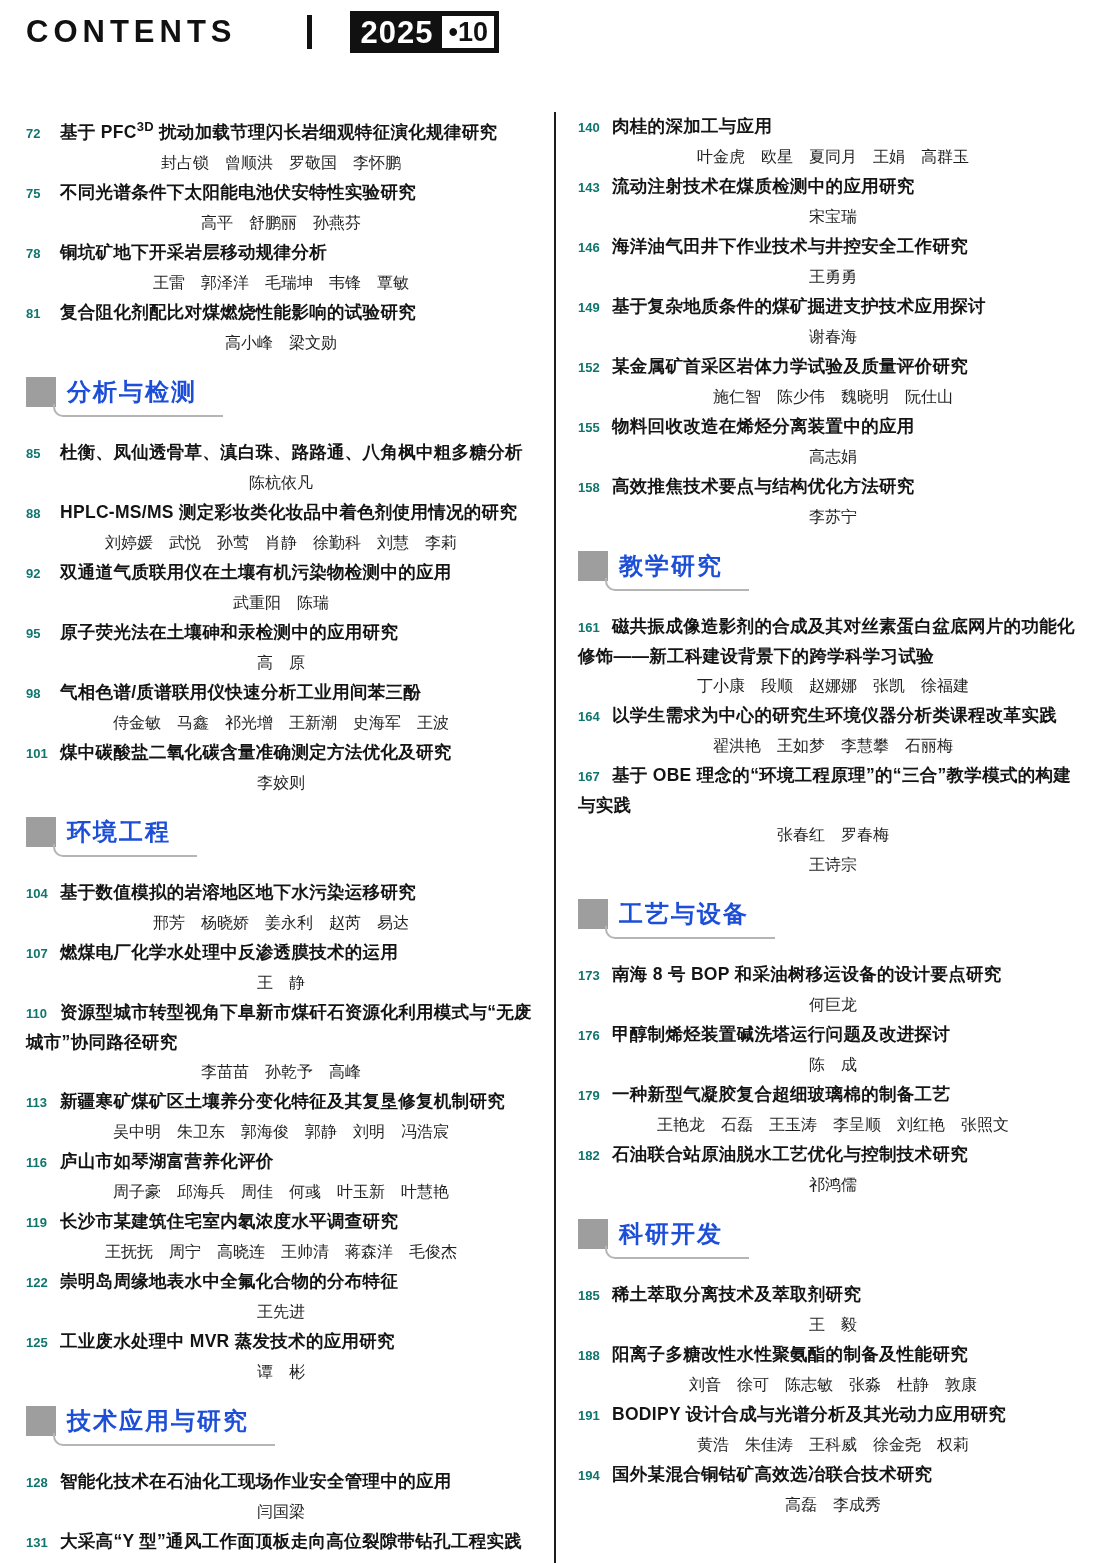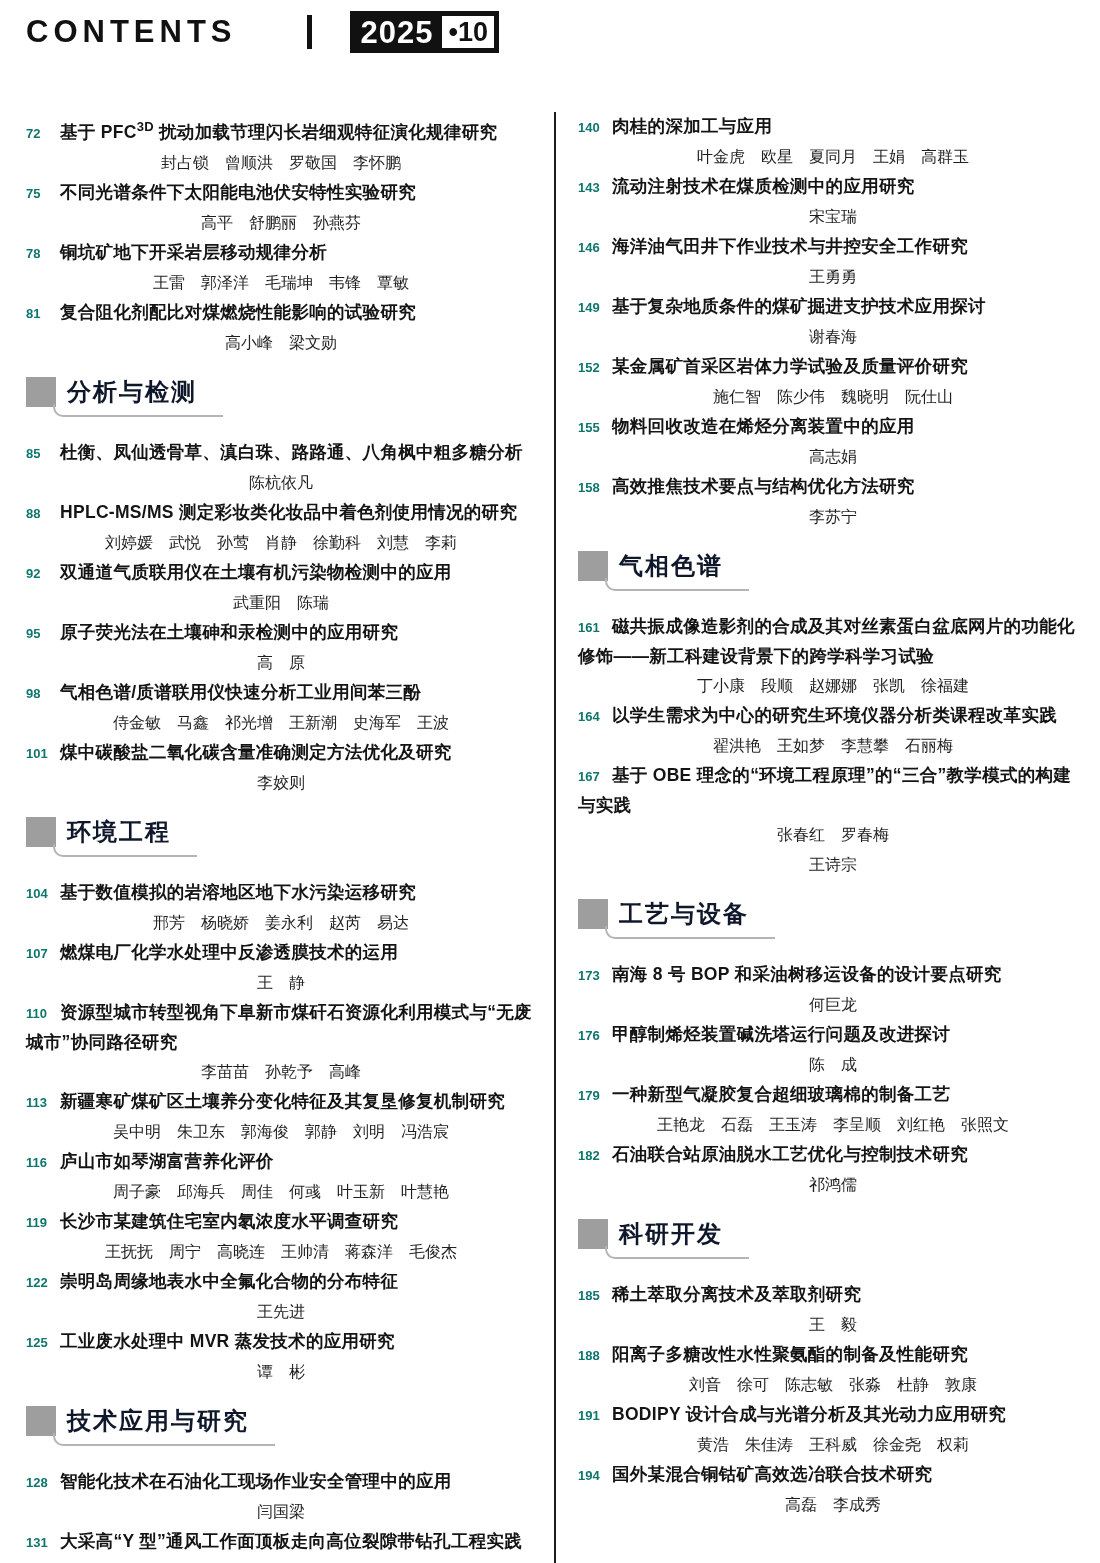--- a/index.html
+++ b/index.html
@@ -53,21 +53,21 @@
     position:relative;display:inline-flex;align-items:center;
     padding:0 26px 9px 0;
   }
   .section:after{
     content:"";position:absolute;left:27px;right:0;bottom:0;height:11px;
     border-bottom:2px solid #b5b5b5;
     border-left:2px solid #b5b5b5;
     border-bottom-left-radius:10px;
   }
   .sq{width:30px;height:30px;background:#9e9e9e;margin-right:11px;flex:0 0 auto;}
-  .sec-title{font-size:24px;font-weight:700;letter-spacing:2px;color:#0f172a;}
+  .sec-title{font-size:24px;font-weight:700;letter-spacing:2px;color:#1d4ed8;}
 </style>
 </head>
 <body>
 
 <div class="page">
 
   <header class="toc-header">
     <div class="contents-title">CONTENTS</div>
     <div class="header-bar"></div>
     <div class="issue-box">
@@ -195,21 +195,21 @@
         <div class="entry">
           <p class="title-line"><span class="pnum">155</span><span class="etitle">物料回收改造在烯烃分离装置中的应用</span></p>
           <p class="authors">高志娟</p>
         </div>
         <div class="entry">
           <p class="title-line"><span class="pnum">158</span><span class="etitle">高效推焦技术要点与结构优化方法研究</span></p>
           <p class="authors">李苏宁</p>
         </div>
         <div class="section-row"><div class="section">
             <span class="sq"></span>
-            <span class="sec-title">气相色谱</span>
+            <span class="sec-title">教学研究</span>
           </div></div>
         <div class="entry">
           <p class="title-line"><span class="pnum">161</span><span class="etitle">磁共振成像造影剂的合成及其对丝素蛋白盆底网片的功能化修饰——新工科建设背景下的跨学科学习试验</span></p>
           <p class="authors">丁小康　段顺　赵娜娜　张凯　徐福建</p>
         </div>
         <div class="entry">
           <p class="title-line"><span class="pnum">164</span><span class="etitle">以学生需求为中心的研究生环境仪器分析类课程改革实践</span></p>
           <p class="authors">翟洪艳　王如梦　李慧攀　石丽梅</p>
         </div>
         <div class="entry">

